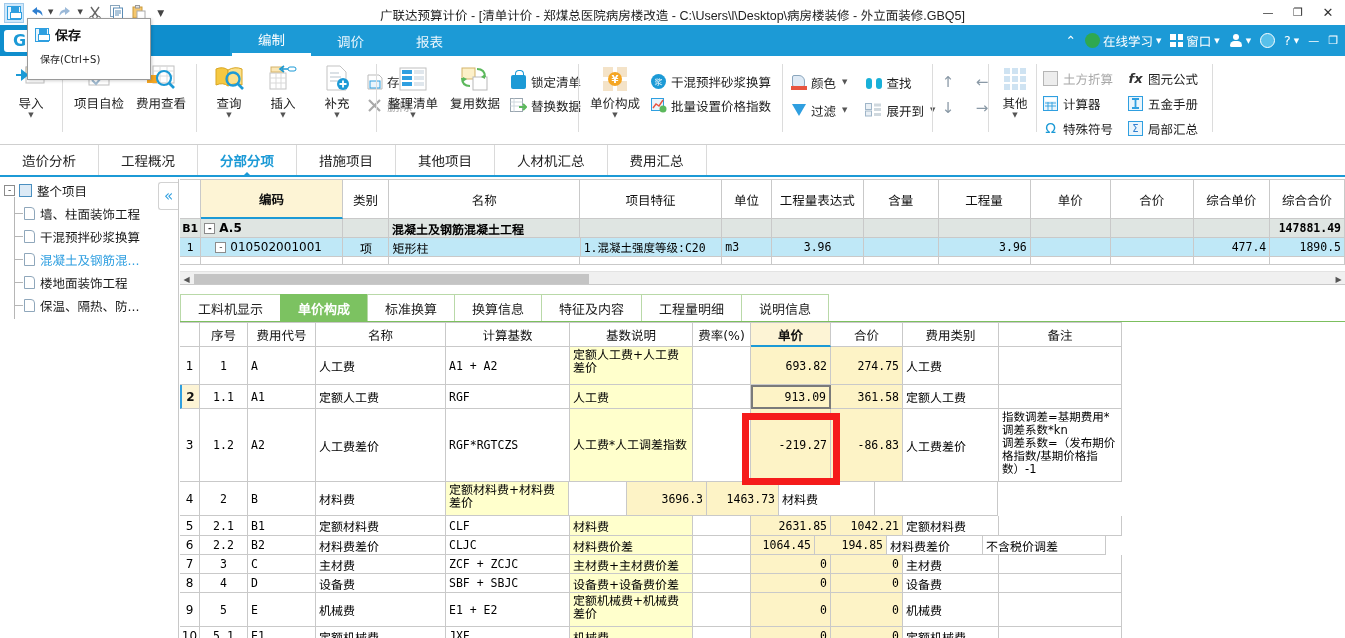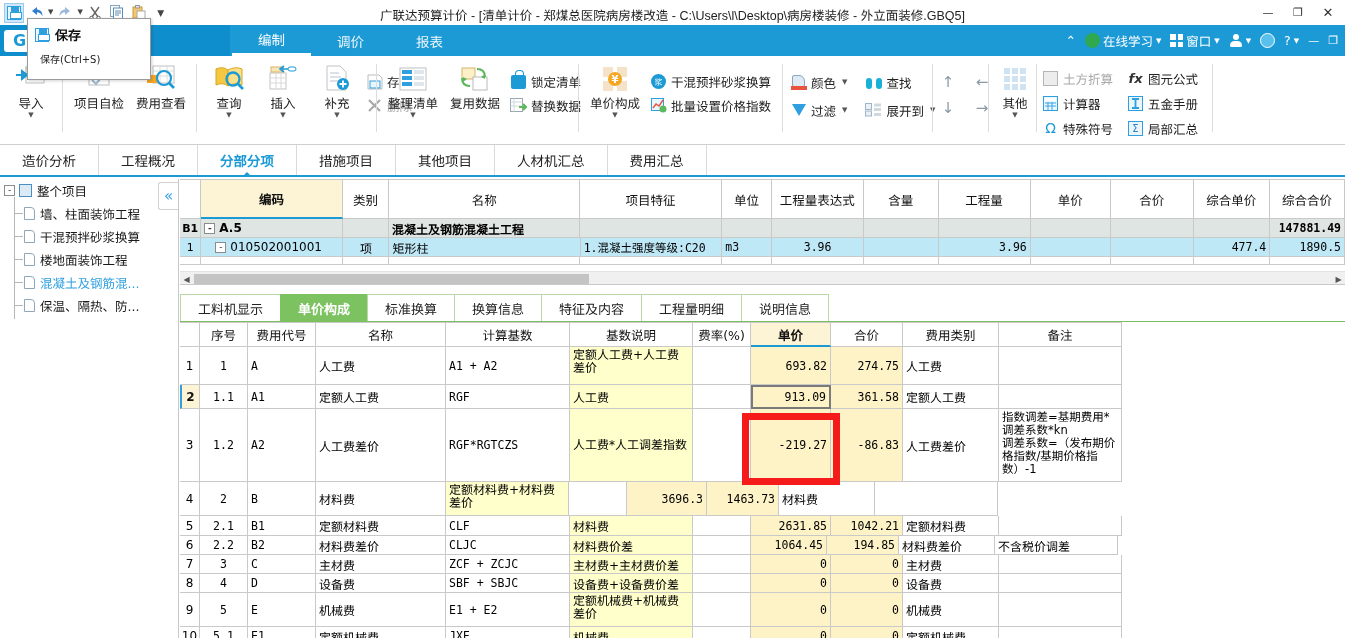--- a/index.html
+++ b/index.html
@@ -683,27 +683,27 @@
       <span>整个项目</span>
     </div>
     <div class="tree-row child">
       <span class="leaf-ico"></span>
       <span>墙、柱面装饰工程</span>
     </div>
     <div class="tree-row child">
       <span class="leaf-ico"></span>
       <span>干混预拌砂浆换算</span>
     </div>
+    <div class="tree-row child sel-text">
+      <span class="leaf-ico"></span>
+      <span>混凝土及钢筋混...</span>
+    </div>
     <div class="tree-row child">
       <span class="leaf-ico"></span>
       <span>楼地面装饰工程</span>
-    </div>
-    <div class="tree-row child sel-text">
-      <span class="leaf-ico"></span>
-      <span>混凝土及钢筋混...</span>
     </div>
     <div class="tree-row child">
       <span class="leaf-ico"></span>
       <span>保温、隔热、防...</span>
     </div>
   </div>
   <div class="tree-line"></div>
   <div class="tree-tick" style="top:213px"></div>
   <div class="tree-tick" style="top:236px"></div>
   <div class="tree-tick" style="top:259px"></div>
@@ -886,21 +886,21 @@
     </div>
 
     <div class="grow" style="height:19px">
       <div class="gcell" style="width:20px;justify-content:center">6</div>
       <div class="gcell mono" style="width:48px;justify-content:center">2.2</div>
       <div class="gcell mono" style="width:68px">B2</div>
       <div class="gcell" style="width:130px">材料费差价</div>
       <div class="gcell mono" style="width:124px">CLJC</div>
       <div class="gcell yellow" style="width:123px">材料费价差</div>
       <div class="gcell" style="width:58px"></div>
-      <div class="gcell num yellow2" style="width:76px">1064.45</div>
+      <div class="gcell num yellow2" style="width:64px">1064.45</div>
       <div class="gcell num yellow2" style="width:72px">194.85</div>
       <div class="gcell" style="width:96px">材料费差价</div>
       <div class="gcell" style="width:123px">不含税价调差</div>
     </div>
 
     <div class="grow" style="height:19px">
       <div class="gcell" style="width:20px;justify-content:center">7</div>
       <div class="gcell mono" style="width:48px;justify-content:center">3</div>
       <div class="gcell mono" style="width:68px">C</div>
       <div class="gcell" style="width:130px">主材费</div>

